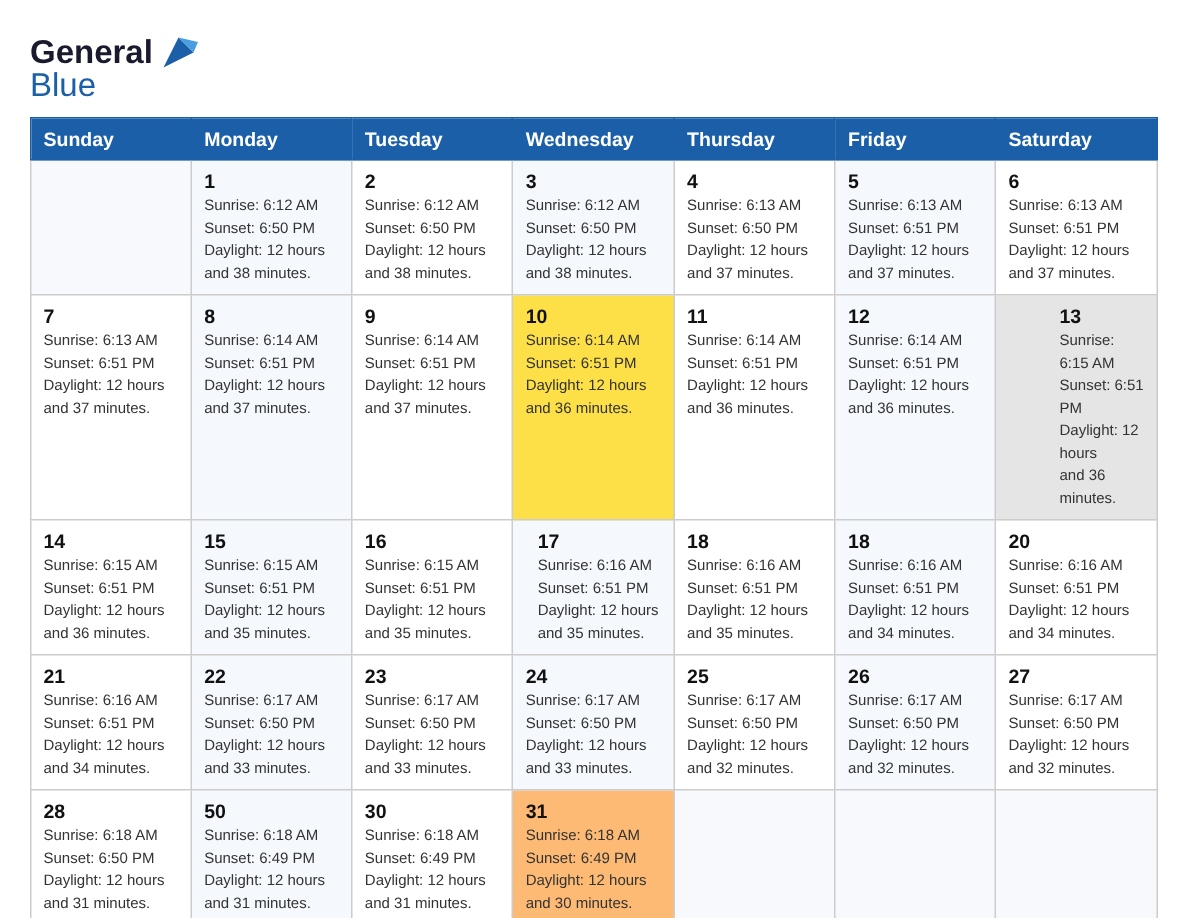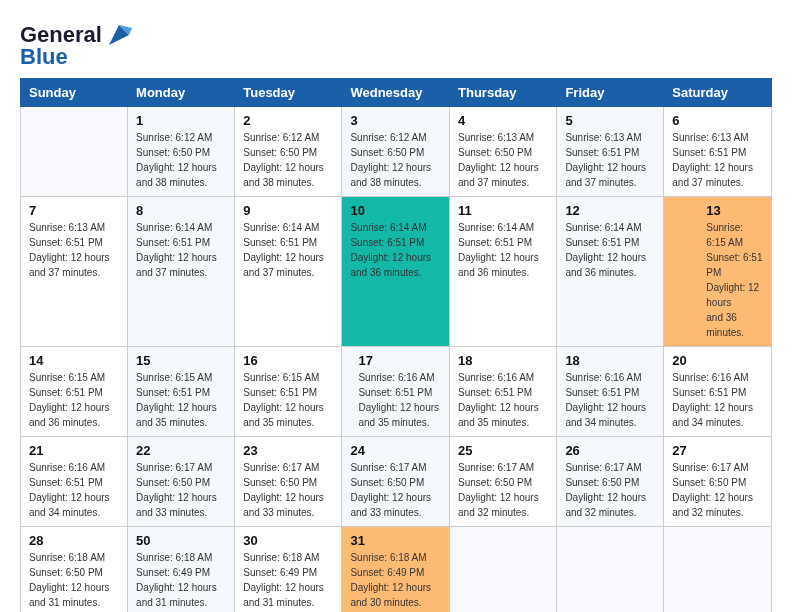--- a/index.html
+++ b/index.html
@@ -117,21 +117,21 @@
     <div>
       <div style="display:flex;align-items:center;">
         <span class="logo-text">
           <span style="color:#1a1a2e;">General</span>
         </span>
         <svg class="logo-icon" viewBox="0 0 30 30" xmlns="http://www.w3.org/2000/svg">
           <polygon points="5,25 15,5 25,15" fill="#1a5fa8"></polygon>
           <polygon points="15,5 25,15 28,8" fill="#4a9de0"></polygon>
         </svg>
       </div>
-      <div style="font-size:22px;font-weight:bold;color:#1a5fa8;line-height:1;margin-top:-4px;">Blue</div>
+      <div style="font-size:22px;font-weight:normal;color:#1a5fa8;line-height:1;margin-top:-4px;">Blue</div>
     </div>
   </div>
   <div class="title-area">
     <div class="month-title"></div>
     <div class="location"></div>
   </div>
 </div>
 
 <table class="calendar">
   <thead>
@@ -206,42 +206,42 @@
 Daylight: 12 hours
 and 37 minutes.</div>
         </td>
         <td style="background: rgb(255, 255, 255);">
           <span class="day-num">9</span>
           <div class="day-info" style="white-space: pre-line;">Sunrise: 6:14 AM
 Sunset: 6:51 PM
 Daylight: 12 hours
 and 37 minutes.</div>
         </td>
-        <td style="background: #14b8a6;">
+        <td style="background: #fde047;">
           <span class="day-num">10</span>
           <div class="day-info" style="white-space: pre-line;">Sunrise: 6:14 AM
 Sunset: 6:51 PM
 Daylight: 12 hours
 and 36 minutes.</div>
         </td>
         <td style="background: rgb(255, 255, 255);">
           <span class="day-num">11</span>
           <div class="day-info" style="white-space: pre-line;">Sunrise: 6:14 AM
 Sunset: 6:51 PM
 Daylight: 12 hours
 and 36 minutes.</div>
         </td>
         <td style="background: rgb(245, 248, 253); margin-left: 28px;">
           <span class="day-num">12</span>
           <div class="day-info" style="white-space: pre-line;">Sunrise: 6:14 AM
 Sunset: 6:51 PM
 Daylight: 12 hours
 and 36 minutes.</div>
         </td>
-        <td style="background: #fdba74; padding-left: 42px;">
+        <td style="background: #e5e5e5; padding-left: 42px;">
           <span class="day-num">13</span>
           <div class="day-info" style="white-space: pre-line;">Sunrise: 6:15 AM
 Sunset: 6:51 PM
 Daylight: 12 hours
 and 36 minutes.</div>
         </td>
       </tr>
       <tr>
         <td style="background: rgb(255, 255, 255);">
           <span class="day-num">14</span>

